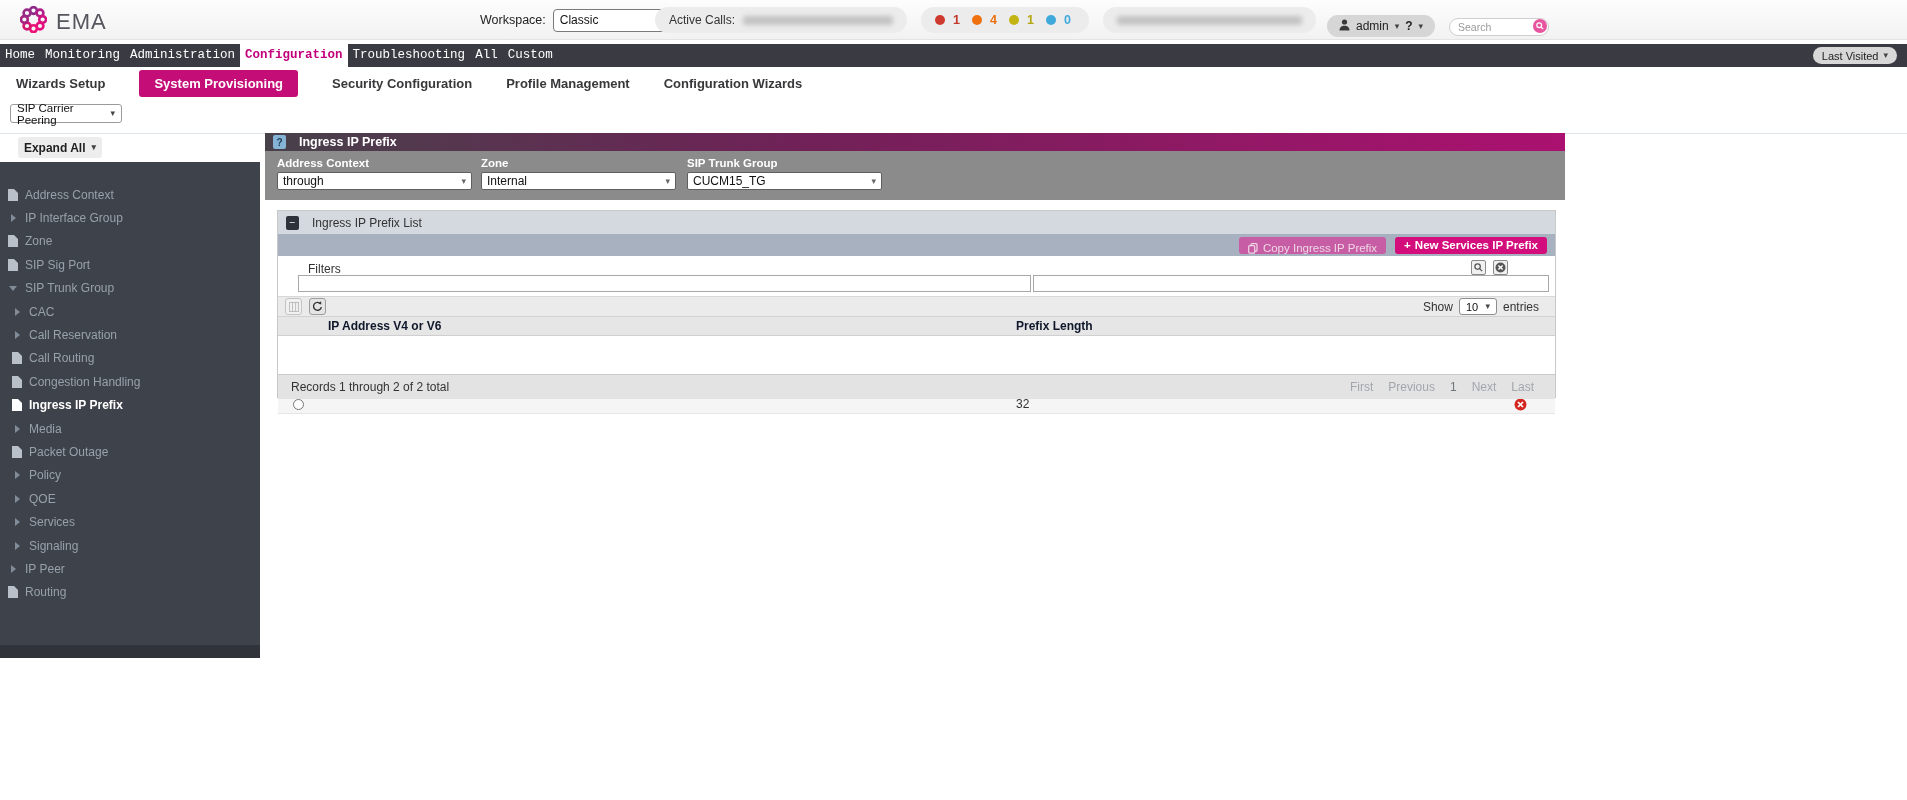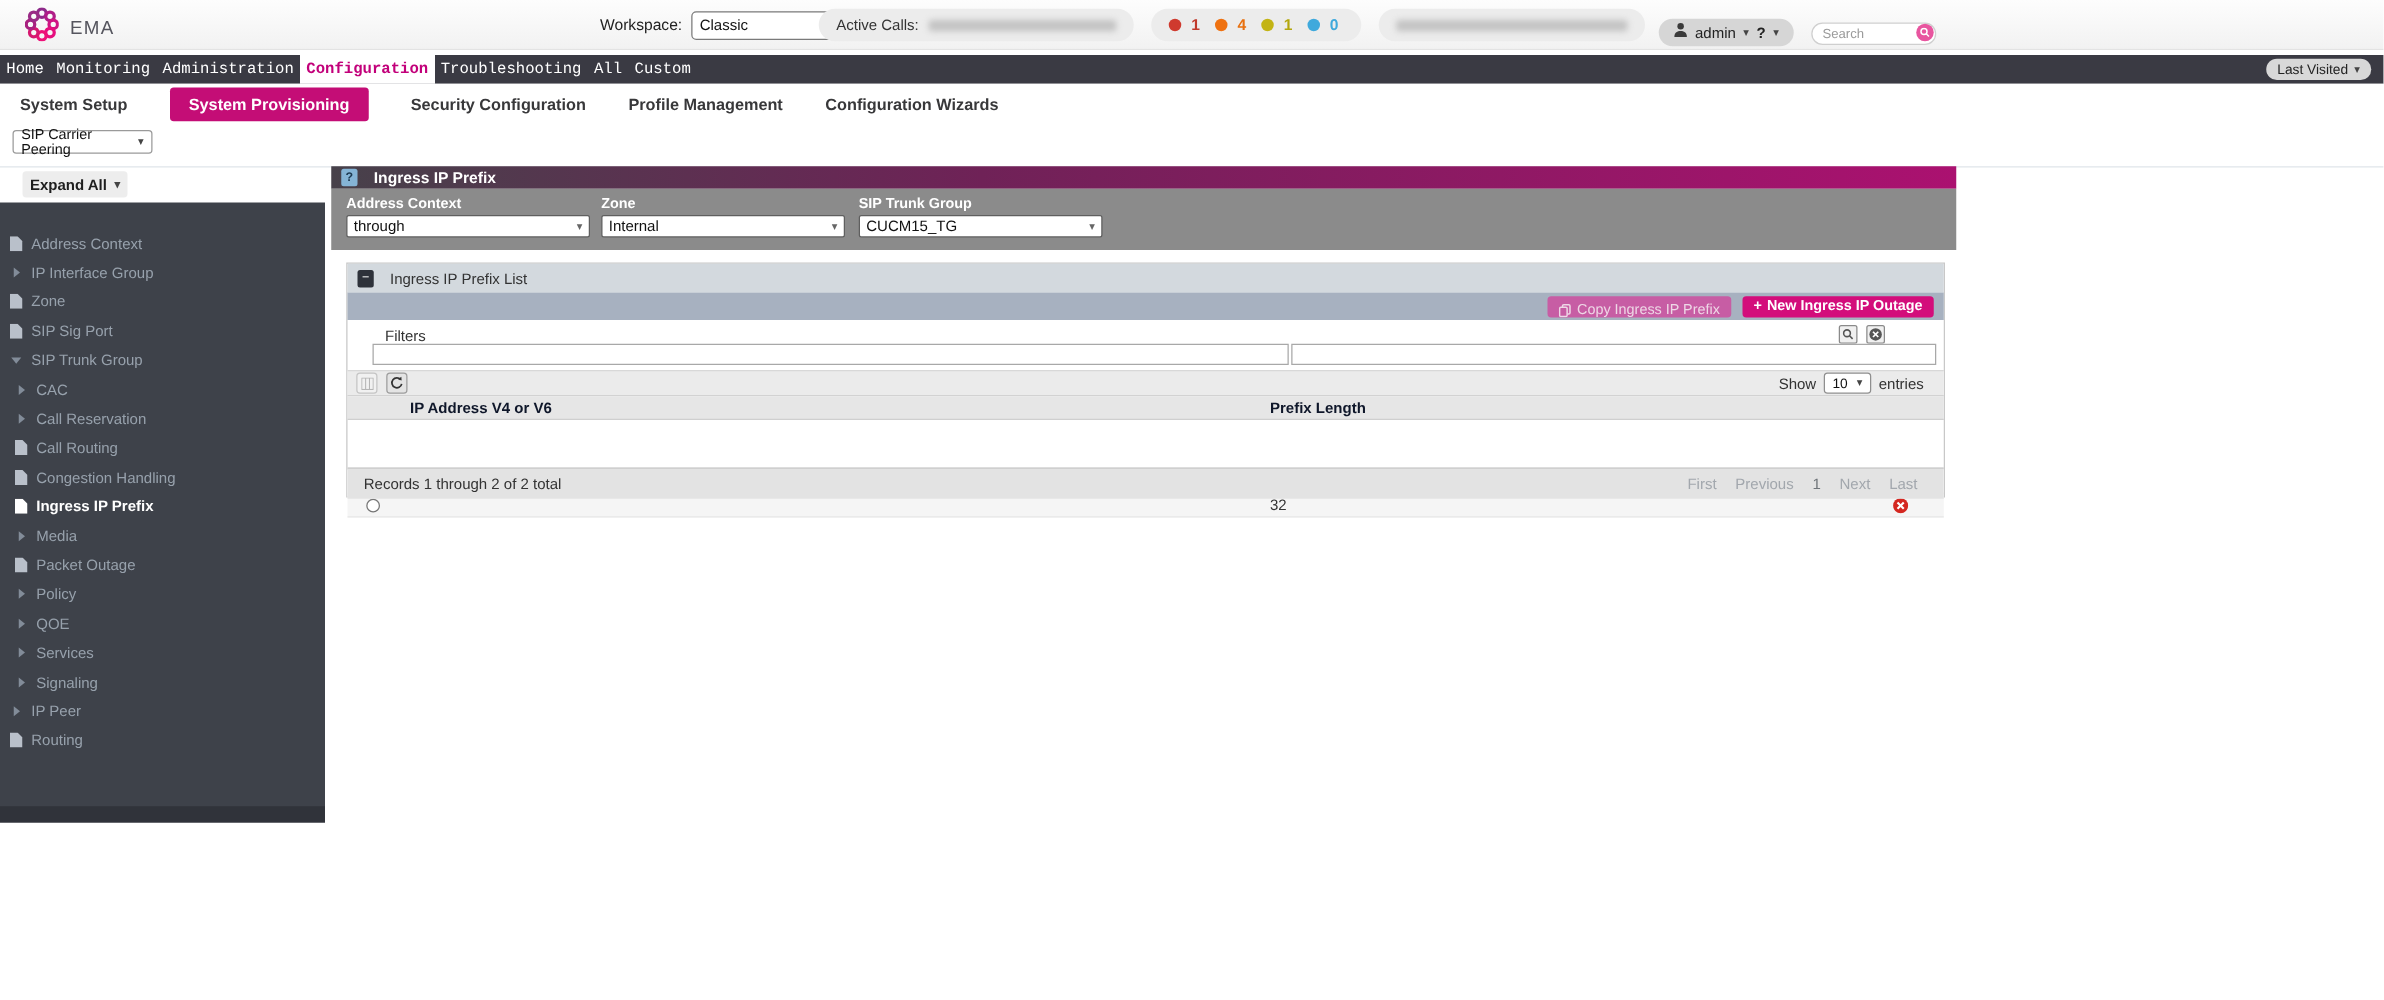--- a/index.html
+++ b/index.html
@@ -4,21 +4,21 @@
 <style>
   * { margin:0; padding:0; box-sizing:border-box; }
   html,body { background:#ffffff; }
   body { font-family:"Liberation Sans", sans-serif; }
   #app { position:relative; width:1907px; height:800px; background:#fff; overflow:hidden; }
 
   
   .topbar { position:absolute; top:0; left:0; width:1907px; height:40px;
             background:linear-gradient(#fdfdfd,#f2f2f2); border-bottom:1px solid #e3e3e3; }
   .brand { position:absolute; left:20px; top:6px; display:flex; align-items:center; gap:9px; }
-  .brand-name { font-size:15px; letter-spacing:1px; color:#55555e; }
+  .brand-name { font-size:22px; letter-spacing:1px; color:#55555e; }
   .workspace { position:absolute; left:480px; top:0; height:40px; display:flex; align-items:center; gap:7px; }
   .ws-label { font-size:12.5px; color:#222; }
   .selectbox { background:#fff; border:1px solid #8f8f8f; border-radius:3px; height:22px;
                display:flex; align-items:center; justify-content:space-between; padding:0 6px; font-size:12px; color:#111; }
   .ws-select { width:122px; height:23px; border-radius:4px; border-color:#7a7a7a; }
   .caret { font-size:9px; color:#444; line-height:1; }
   .pills { position:absolute; left:655px; top:7px; display:flex; gap:14px; align-items:center; }
   .pill { background:#ececec; border-radius:14px; height:26px; display:flex; align-items:center; padding:0 14px; gap:8px; }
   .ac-label { font-size:12px; color:#333; }
   .redacted { background:#9a9a9a; border-radius:2px; filter:blur(2.5px); opacity:.5; }
@@ -213,21 +213,21 @@
     <span class="nav-item">Troubleshooting</span>
     <span class="nav-item">All</span>
     <span class="nav-item">Custom</span>
     <span class="lastvisited">
       <span>Last Visited</span>
       <span class="caret">▾</span>
     </span>
   </div>
 
   <div class="subnav">
-    <span class="subnav-item">System Setup</span>
+    <span class="subnav-item">Wizards Setup</span>
     <span class="subnav-item active">System Provisioning</span>
     <span class="subnav-item">Security Configuration</span>
     <span class="subnav-item">Profile Management</span>
     <span class="subnav-item">Configuration Wizards</span>
   </div>
 
   <div class="selectbox ctx-select">
     <span>SIP Carrier Peering</span>
     <span class="caret">▾</span>
   </div>
@@ -407,21 +407,21 @@
     <div class="panel-toolbar">
       <span class="btn-copy">
         <svg width="10" height="11" viewBox="0 0 10 11">
             <rect x="0.7" y="2.7" width="6" height="7.5" rx="1" fill="none" stroke="#eed7e6" stroke-width="1.2"></rect>
             <path d="M3 2.7 V1.7 a1 1 0 0 1 1-1 h4 a1 1 0 0 1 1 1 v5.5 a1 1 0 0 1 -1 1 h-1" fill="none" stroke="#eed7e6" stroke-width="1.2"></path>
           </svg>
         <span>Copy Ingress IP Prefix</span>
       </span>
       <span class="btn-new">
         <span style="font-weight:bold;">+</span>
-        <span>New Ingress IP Outage</span>
+        <span>New Services IP Prefix</span>
       </span>
     </div>
 
     <span class="filters-label">Filters</span>
 
     <span class="mini-btn" style="left:1193px;">
       <svg width="9" height="9" viewBox="0 0 10 10">
           <circle cx="4" cy="4" r="3" fill="none" stroke="#555" stroke-width="1.4"></circle>
           <line x1="6.2" y1="6.2" x2="9" y2="9" stroke="#555" stroke-width="1.4"></line>
         </svg>

